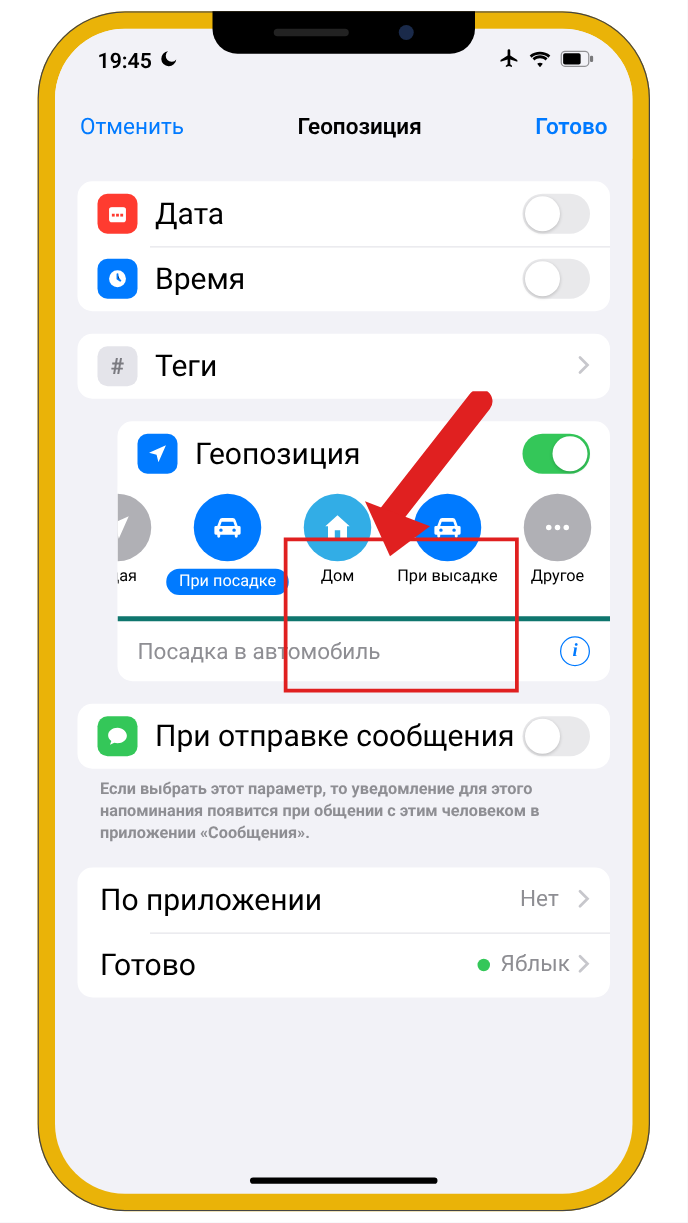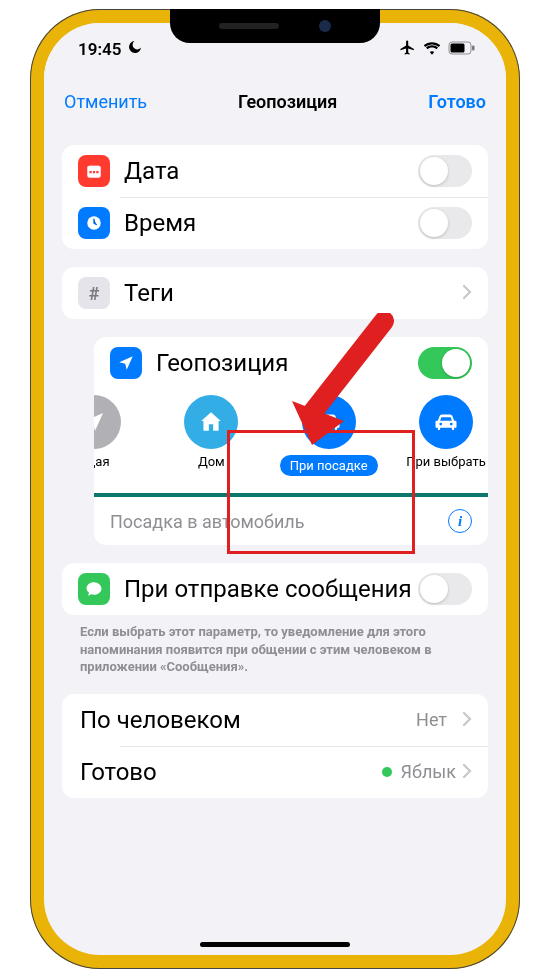--- a/index.html
+++ b/index.html
@@ -242,42 +242,52 @@
         <div class="loc-options" style="overflow:hidden;">
           <div class="loc-item cut-left">
             <div class="circle" style="background:#b0b0b5">
               <svg width="24" height="24" viewBox="0 0 24 24">
                   <path fill="#fff" d="M3 11l18-8-8 18-2-8-8-2z"></path>
                 </svg>
             </div>
             <span class="loc-text">ущая</span>
           </div>
           <div class="loc-item">
+            <div class="circle" style="background:#007aff">
+              <svg width="28" height="28" viewBox="0 0 24 24">
+                  <path fill="#fff" d="M5 11l1.5-4.2A2 2 0 018.4 5.5h7.2a2 2 0 011.9 1.3L19 11h1a1 1 0 011 1v4a1 1 0 01-1 1h-1v1a1 1 0 01-2 0v-1H7v1a1 1 0 01-2 0v-1H4a1 1 0 01-1-1v-4a1 1 0 011-1h1zm2 0h10l-1-3H8l-1 3zm.5 4a1.2 1.2 0 100-2.4 1.2 1.2 0 000 2.4zm9 0a1.2 1.2 0 100-2.4 1.2 1.2 0 000 2.4z"></path>
+                </svg>
+            </div>
+            <span class="pill">При посадке</span>
+          </div>
+          <div class="loc-item">
             <div class="circle" style="background:#32ade6">
               <svg width="26" height="26" viewBox="0 0 24 24">
                   <path fill="#fff" d="M12 3l9 8h-2v9h-5v-6h-4v6H5v-9H3l9-8z"></path>
                 </svg>
             </div>
             <span class="loc-text">Дом</span>
           </div>
           <div class="loc-item">
             <div class="circle" style="background:#007aff">
               <svg width="28" height="28" viewBox="0 0 24 24">
                   <path fill="#fff" d="M5 11l1.5-4.2A2 2 0 018.4 5.5h7.2a2 2 0 011.9 1.3L19 11h1a1 1 0 011 1v4a1 1 0 01-1 1h-1v1a1 1 0 01-2 0v-1H7v1a1 1 0 01-2 0v-1H4a1 1 0 01-1-1v-4a1 1 0 011-1h1zm2 0h10l-1-3H8l-1 3zm.5 4a1.2 1.2 0 100-2.4 1.2 1.2 0 000 2.4zm9 0a1.2 1.2 0 100-2.4 1.2 1.2 0 000 2.4z"></path>
                 </svg>
             </div>
-            <span class="pill">При посадке</span>
+            <span class="loc-text">При высадке</span>
           </div>
           <div class="loc-item">
-            <div class="circle" style="background:#007aff">
-              <svg width="28" height="28" viewBox="0 0 24 24">
-                  <path fill="#fff" d="M5 11l1.5-4.2A2 2 0 018.4 5.5h7.2a2 2 0 011.9 1.3L19 11h1a1 1 0 011 1v4a1 1 0 01-1 1h-1v1a1 1 0 01-2 0v-1H7v1a1 1 0 01-2 0v-1H4a1 1 0 01-1-1v-4a1 1 0 011-1h1zm2 0h10l-1-3H8l-1 3zm.5 4a1.2 1.2 0 100-2.4 1.2 1.2 0 000 2.4zm9 0a1.2 1.2 0 100-2.4 1.2 1.2 0 000 2.4z"></path>
-                </svg>
-            </div>
-            <span class="loc-text">При выбрать</span>
+            <div class="circle" style="background:#b0b0b5">
+              <svg width="24" height="8" viewBox="0 0 24 8">
+                  <circle cx="5" cy="4" r="2.2" fill="#fff"></circle>
+                  <circle cx="12" cy="4" r="2.2" fill="#fff"></circle>
+                  <circle cx="19" cy="4" r="2.2" fill="#fff"></circle>
+                </svg>
+            </div>
+            <span class="loc-text">Другое</span>
           </div>
         </div>
 
         <div class="loc-row">
           <span>Посадка в автомобиль</span>
           <span class="info-circle">i</span>
         </div>
       </div>
 
       <div class="group">
@@ -289,21 +299,21 @@
           </div>
           <span class="row-label">При отправке сообщения</span>
           <div class="switch"></div>
         </div>
       </div>
       <div class="footer-text">Если выбрать этот параметр, то уведомление для этого напоминания появится при общении с этим человеком в приложении «Сообщения».</div>
 
 
       <div class="group">
         <div class="row" style="padding-left:18px">
-          <span class="row-label">По человеком</span>
+          <span class="row-label">По приложении</span>
           <span class="row-value">Нет</span>
           <span class="chevron">
             <svg width="10" height="16" viewBox="0 0 10 16">
                 <path fill="none" stroke="#c7c7cc" stroke-width="2.2" stroke-linecap="round" d="M2 2l6 6-6 6"></path>
               </svg>
           </span>
         </div>
         <div class="row" style="padding-left:18px">
           <span class="row-label">Готово</span>
           <span style="display:flex;align-items:center;justify-content:flex-end;">

